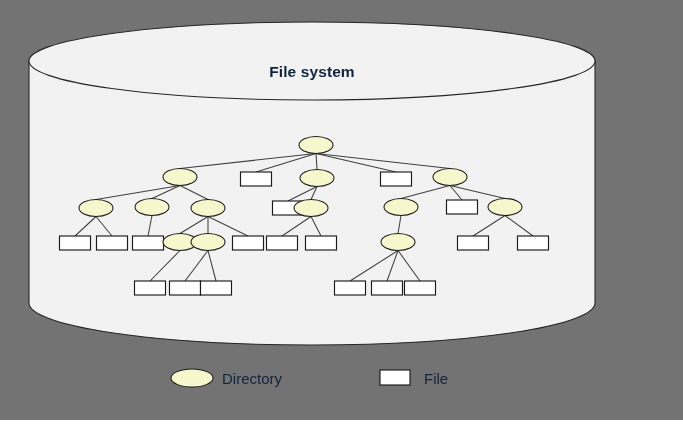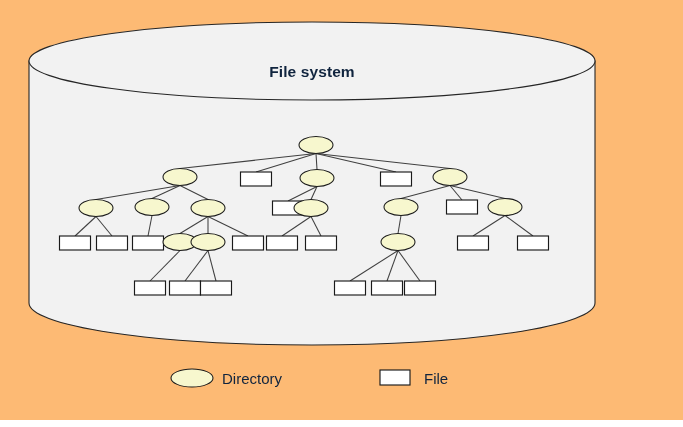--- a/index.html
+++ b/index.html
@@ -1,18 +1,18 @@
 <!DOCTYPE html>
 <html><head>
 <meta charset="utf-8">
 <style>
   html,body{margin:0;padding:0;background:#ffffff;}
   body{width:683px;height:427px;overflow:hidden;
        font-family:"Liberation Sans","DejaVu Sans",sans-serif;}
-  #stage{position:relative;width:683px;height:420px;background:#fdba74;}
+  #stage{position:relative;width:683px;height:420px;background:#737373;}
   svg#diagram{position:absolute;left:0;top:0;width:683px;height:427px;display:block;}
   .cyl-body{fill:#F2F2F2;stroke:#262626;stroke-width:1.1;}
   .cyl-top{fill:#F2F2F2;stroke:#262626;stroke-width:1.1;}
   .edge{stroke:#404040;stroke-width:1.05;fill:none;}
   .dir{fill:#F7F7CE;stroke:#1a1a1a;stroke-width:1.05;}
   .file{fill:#FFFFFF;stroke:#1a1a1a;stroke-width:1.15;}
   .title-txt{font-family:"Liberation Sans","DejaVu Sans",sans-serif;
              font-size:15.5px;font-weight:bold;fill:#10243E;letter-spacing:.1px;}
   .legend-txt{font-family:"Liberation Sans","DejaVu Sans",sans-serif;
               font-size:15px;font-weight:normal;fill:#10243E;}

